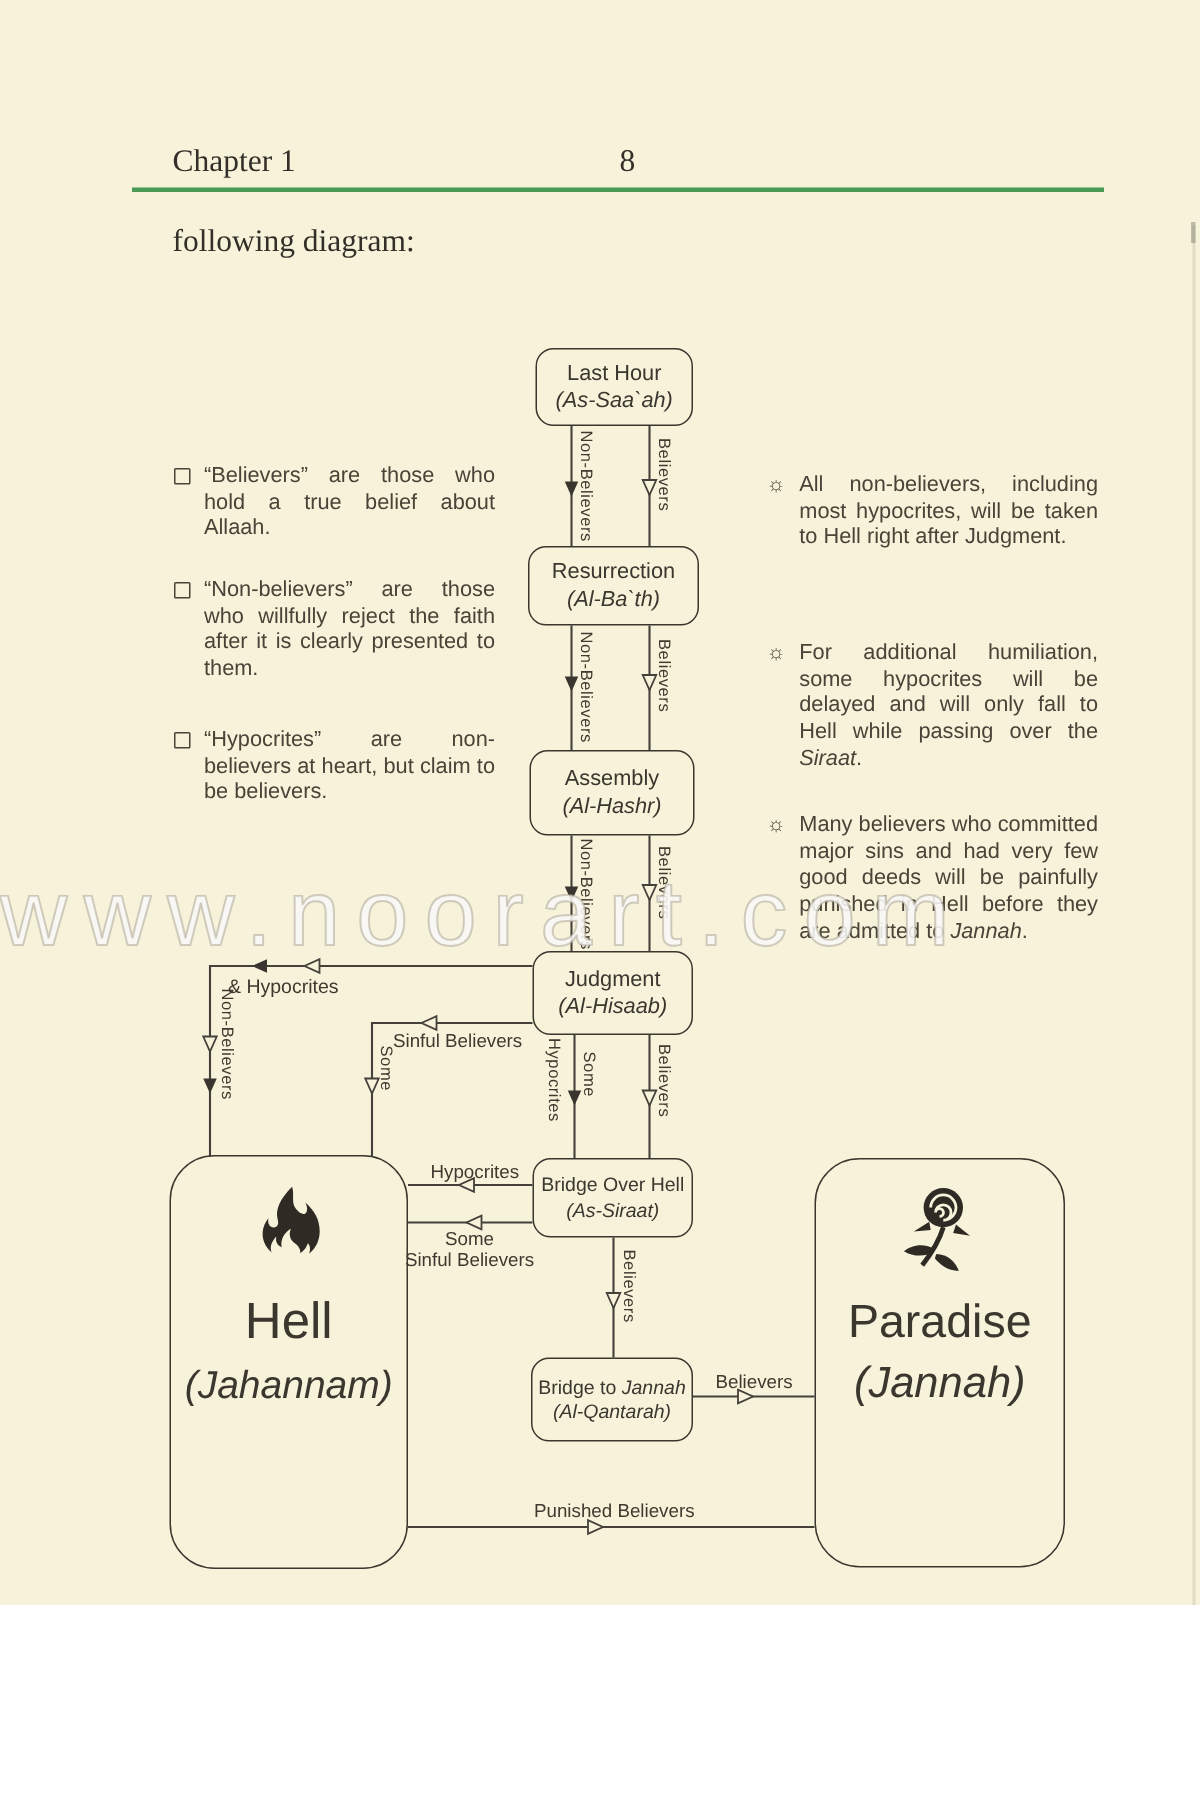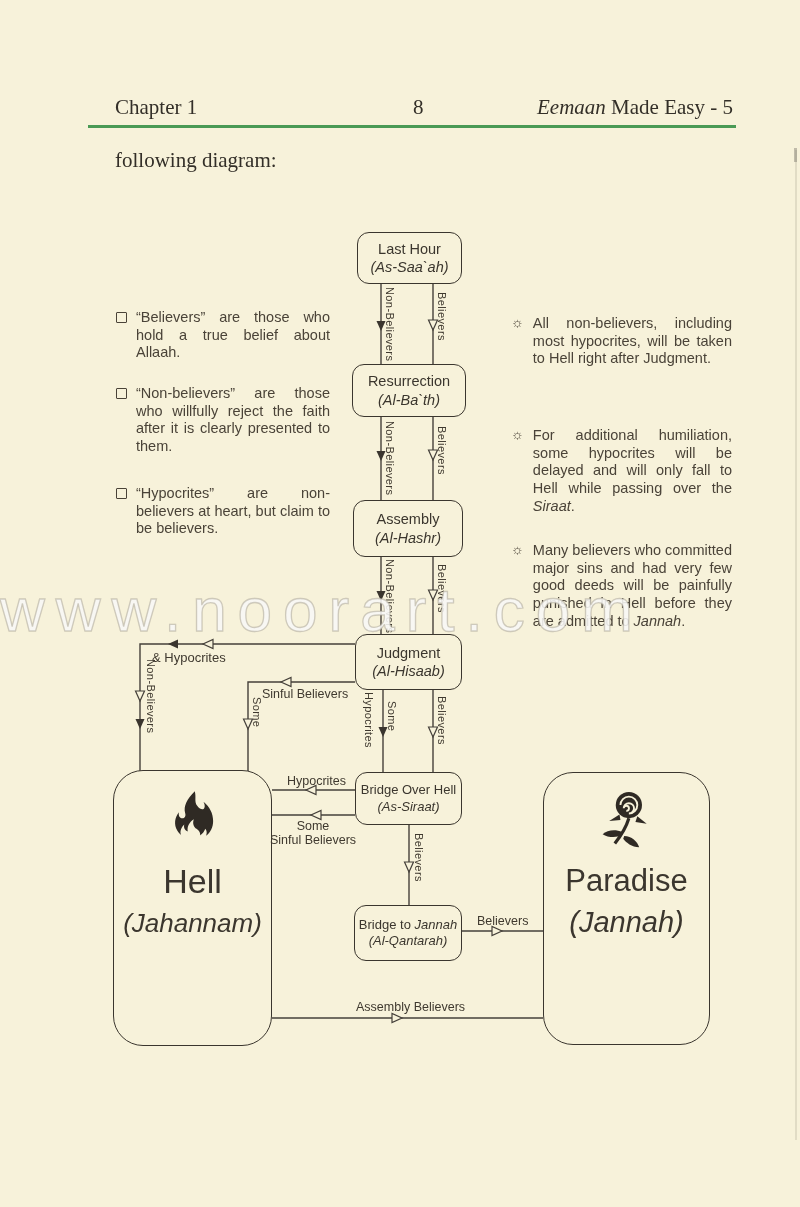--- a/index.html
+++ b/index.html
@@ -1,17 +1,17 @@
 <!DOCTYPE html>
 <html><head>
 <meta charset="utf-8">
 <style>
   html,body { margin:0; padding:0; }
   .page {
-    position:relative; width:800px; height:1207px;
+    position:relative; width:800px; height:1070px;
     background:#f7f2da;
     font-family:"Liberation Sans", sans-serif;
     color:#423c33; overflow:hidden;
   }
   
   .hdr-serif { position:absolute; font-family:"Liberation Serif", serif; font-size:21px; color:#332f28; white-space:nowrap; }
   .hdr-chapter { left:115px; top:95px; }
   .hdr-pagenum { left:413px; top:95px; }
   .hdr-book    { right:67px; top:95px; }
   .hdr-book .it { font-style:italic; }
@@ -86,21 +86,20 @@
   .edge-line  { position:absolute; left:795px; top:150px; width:2px; height:990px; background:rgba(125,120,108,0.18); }
   .edge-notch { position:absolute; left:794px; top:148px; width:3px; height:14px; background:rgba(125,120,108,0.45); }
 </style>
 </head>
 <body>
 
 <div class="page">
 
   <div class="hdr-serif hdr-chapter">Chapter 1</div>
   <div class="hdr-serif hdr-pagenum">8</div>
-  <div class="hdr-serif hdr-book"><span class="it">Eemaan</span><span> Made Easy - 5</span></div>
   <div class="green-rule"></div>
   <div class="intro">following diagram:</div>
 
   <div class="note n-l1">
     <span class="sq-bullet"></span>
     <span class="txt">“Believers” are those who hold a true belief about Allaah.</span>
   </div>
   <div class="note n-l2">
     <span class="sq-bullet"></span>
     <span class="txt">“Non-believers” are those who willfully reject the faith after it is clearly presented to them.</span>
@@ -228,20 +227,20 @@
   <div class="vlab" style="left:251px; top:697px;">Some</div>
 
   <div class="elab" style="left:152px; top:650px; font-size:13px;">&amp; Hypocrites</div>
   <div class="elab" style="left:262px; top:687px;">Sinful Believers</div>
   <div class="elab" style="left:287px; top:774px;">Hypocrites</div>
   <div class="elab center2" style="left:266px; top:819px; width:94px;">
     <div>Some</div>
     <div>Sinful Believers</div>
   </div>
   <div class="elab" style="left:477px; top:914px;">Believers</div>
-  <div class="elab" style="left:356px; top:1000px;">Assembly Believers</div>
+  <div class="elab" style="left:356px; top:1000px;">Punished Believers</div>
 
   <div class="watermark">www.noorart.com</div>
 
 
   <div class="edge-line"></div>
   <div class="edge-notch"></div>
 </div>
 
 </body></html>

